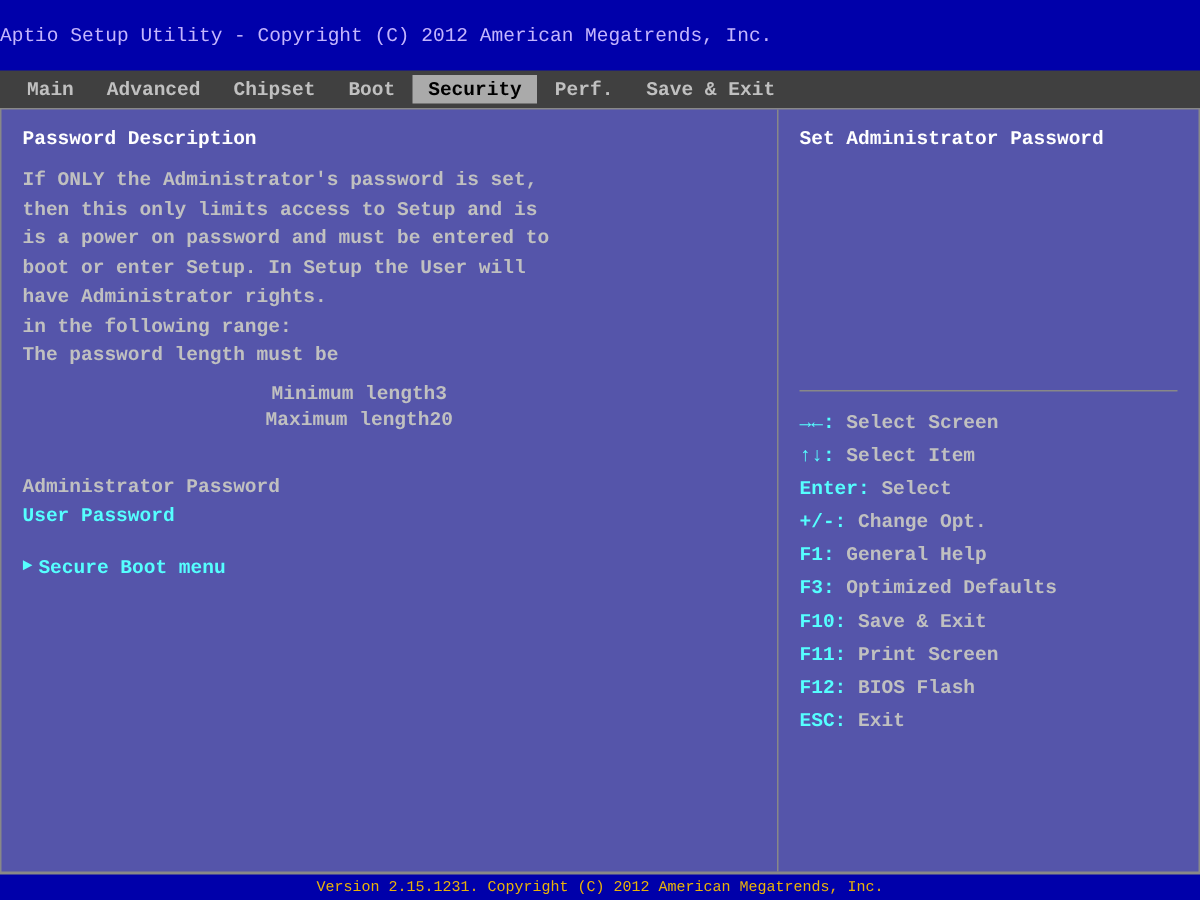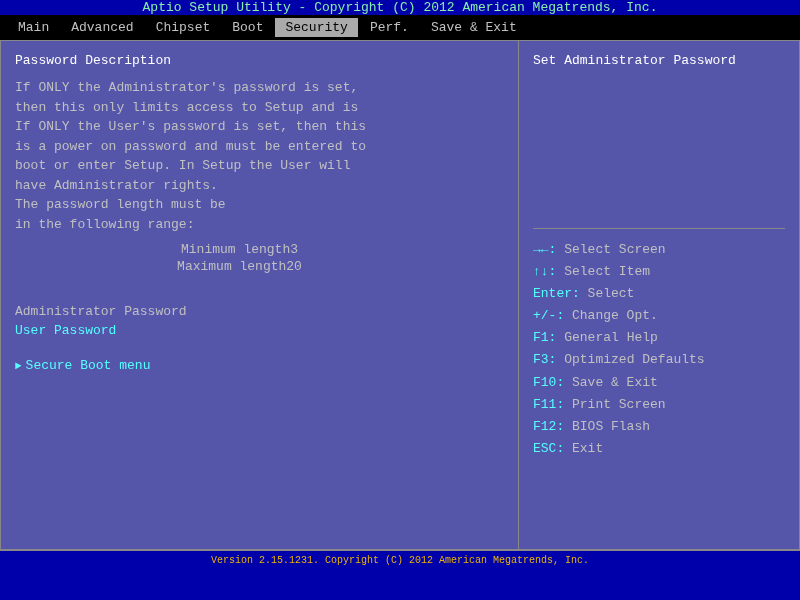--- a/index.html
+++ b/index.html
@@ -9,52 +9,53 @@
       background: #0000aa;
       font-family: 'Courier New', Courier, monospace;
       font-size: 13px;
       color: #c0c0c0;
       overflow: hidden;
     }
 
     
     #title-bar {
       background: #0000aa;
-      color: #86efac;
-      text-align: center;
-      padding: 0 0;
+      color: #c4b5fd;
+      padding: 16px 0;
       font-size: 13px;
     }
 
     
     #nav-bar {
-      background: #000000;
+      background: #404040;
       display: flex;
       align-items: center;
       padding: 3px 8px;
       gap: 2px;
+      font-weight: bold;
     }
     .nav-item {
       color: #c0c0c0;
       padding: 2px 10px;
       cursor: pointer;
       font-size: 13px;
     }
     .nav-item.active {
       background: #aaaaaa;
       color: #000000;
     }
 
     
     #main-content {
       display: flex;
       background: #5555aa;
       height: 510px;
       border: 1px solid #888;
       margin: 0;
+      font-weight: bold;
     }
 
     
     #left-panel {
       flex: 1;
       padding: 12px 14px;
       border-right: 1px solid #888;
       color: #c0c0c0;
     }
 
@@ -168,26 +169,25 @@
     <div class="nav-item">Save &amp; Exit</div>
   </div>
 
 <div id="main-content">
 
   <div id="left-panel">
     <div class="section-title">Password Description</div>
     <div class="description" id="desc-block">
         <div>If ONLY the Administrator's password is set,</div>
         <div>then this only limits access to Setup and is</div>
-        <div>If ONLY the User's password is set, then this</div>
         <div>is a power on password and must be entered to</div>
         <div>boot or enter Setup. In Setup the User will</div>
         <div>have Administrator rights.</div>
+        <div>in the following range:</div>
         <div>The password length must be</div>
-        <div>in the following range:</div>
       </div>
     <div class="password-info">
       <div class="password-row">
         <span>Minimum length</span>
         <span>3</span>
       </div>
       <div class="password-row">
         <span>Maximum length</span>
         <span>20</span>
       </div>

